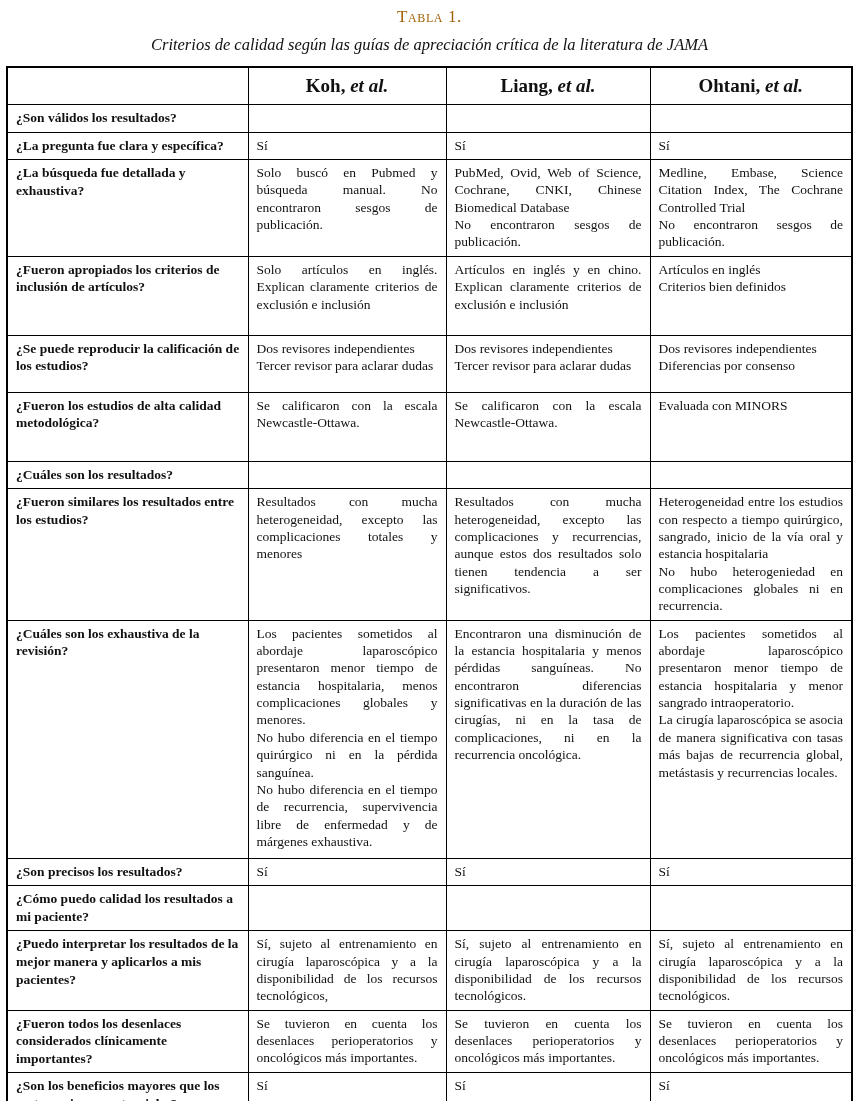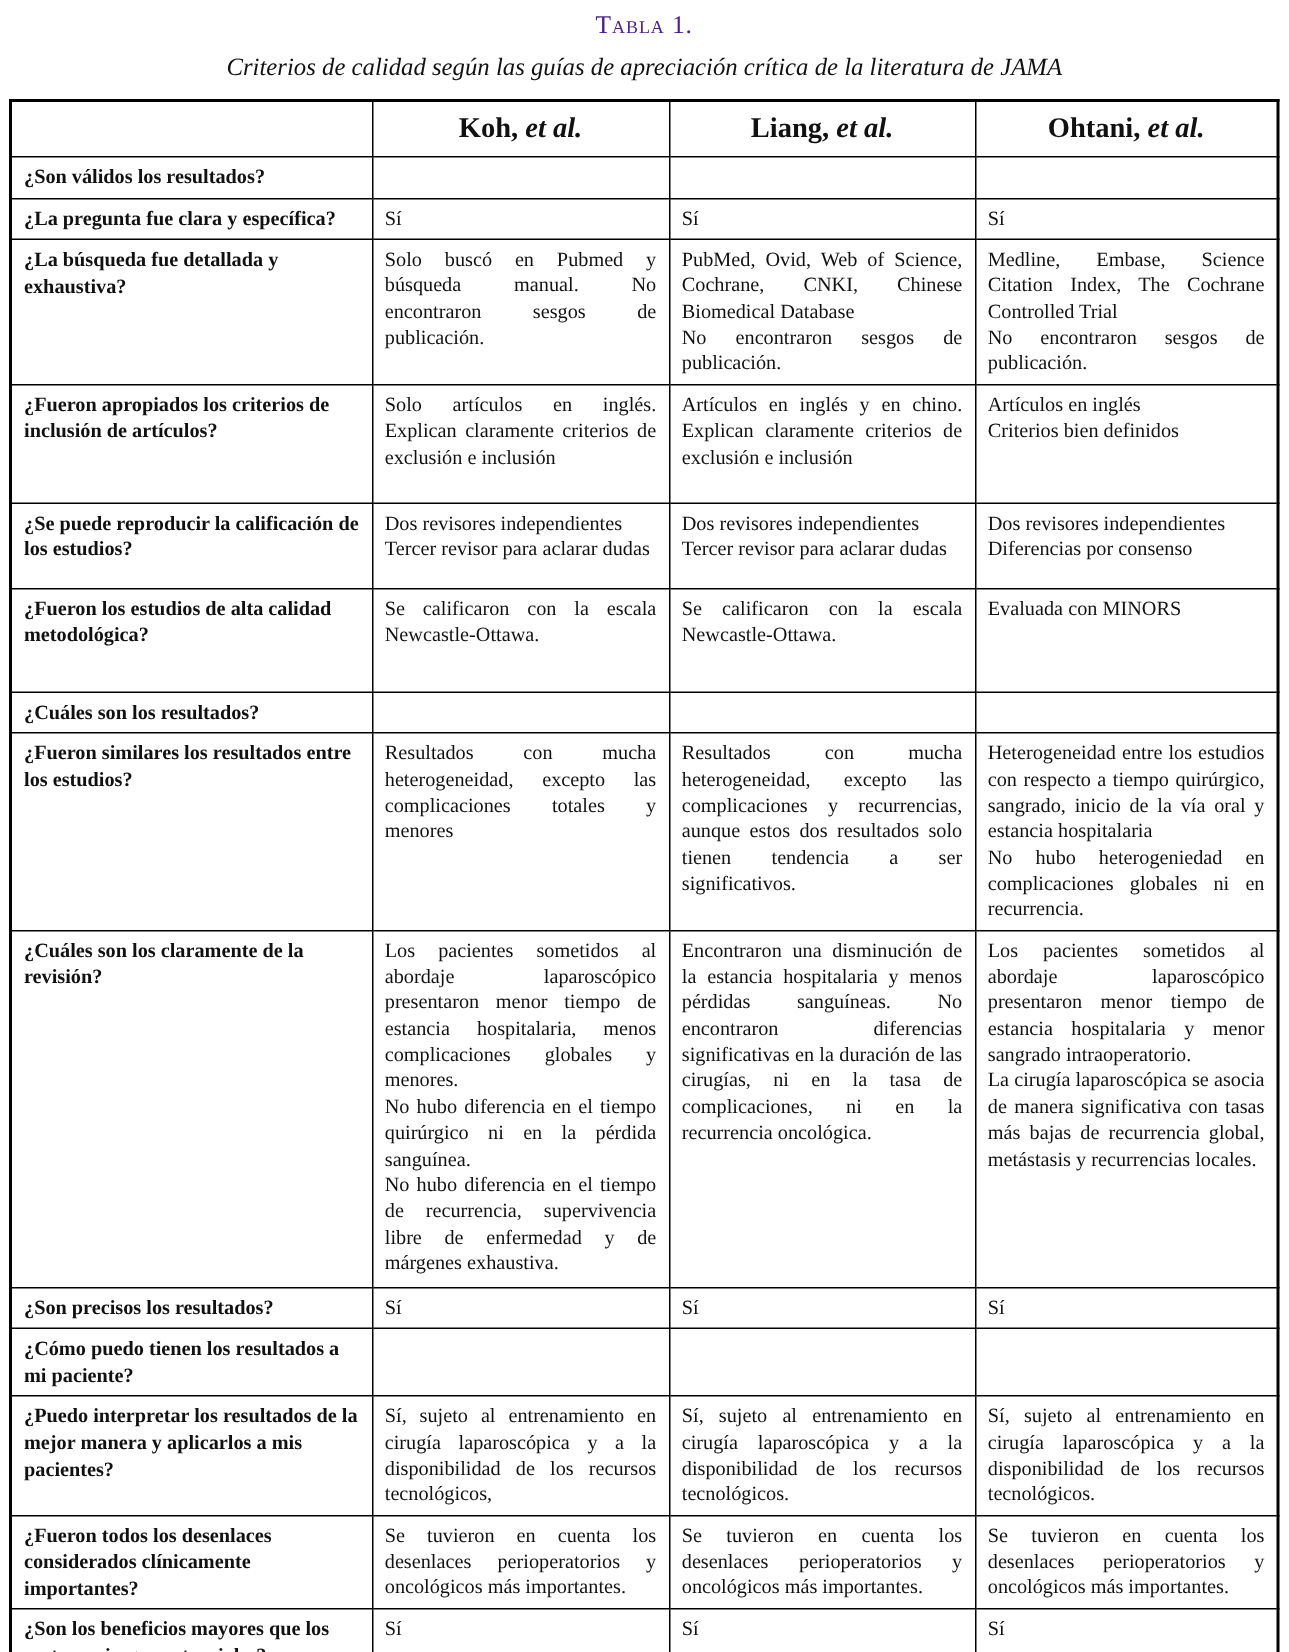--- a/index.html
+++ b/index.html
@@ -14,21 +14,21 @@
     background: #ffffff;
     color: #111111;
     font-family: "Liberation Serif", "DejaVu Serif", serif;
     padding-top: 7px;
   }
   .title {
     text-align: center;
     font-variant: small-caps;
     font-size: 17px;
     letter-spacing: 0.6px;
-    color: #4c1d95;
+    color: #a16207;
   }
   .subtitle {
     text-align: center;
     font-style: italic;
     font-size: 16.5px;
     margin-top: 8px;
     color: #111111;
   }
   table.criteria {
     margin: 11px auto 0 auto;
@@ -191,21 +191,21 @@
           </td>
           <td class="answer">
             <div class="para">Resultados con mucha heterogeneidad, excepto las complicaciones y recurrencias, aunque estos dos resultados solo tienen tendencia a ser significativos.</div>
           </td>
           <td class="answer">
             <div class="para">Heterogeneidad entre los estudios con respecto a tiempo quirúrgico, sangrado, inicio de la vía oral y estancia hospitalaria</div>
             <div class="para">No hubo heterogeniedad en complicaciones globales ni en recurrencia.</div>
           </td>
         </tr>
         <tr>
-          <td class="question">¿Cuáles son los claramente de la revisión?</td>
+          <td class="question">¿Cuáles son los exhaustiva de la revisión?</td>
           <td class="answer">
             <div class="para">Los pacientes sometidos al abordaje laparoscópico presentaron menor tiempo de estancia hospitalaria, menos complicaciones globales y menores.</div>
             <div class="para">No hubo diferencia en el tiempo quirúrgico ni en la pérdida sanguínea.</div>
             <div class="para">No hubo diferencia en el tiempo de recurrencia, supervivencia libre de enfermedad y de márgenes exhaustiva.</div>
           </td>
           <td class="answer">
             <div class="para">Encontraron una disminución de la estancia hospitalaria y menos pérdidas sanguíneas. No encontraron diferencias significativas en la duración de las cirugías, ni en la tasa de complicaciones, ni en la recurrencia oncológica.</div>
           </td>
           <td class="answer">
             <div class="para">Los pacientes sometidos al abordaje laparoscópico presentaron menor tiempo de estancia hospitalaria y menor sangrado intraoperatorio.</div>
@@ -218,21 +218,21 @@
             <div class="para">Sí</div>
           </td>
           <td class="answer">
             <div class="para">Sí</div>
           </td>
           <td class="answer">
             <div class="para">Sí</div>
           </td>
         </tr>
         <tr>
-          <td class="question">¿Cómo puedo tienen los resultados a mi paciente?</td>
+          <td class="question">¿Cómo puedo calidad los resultados a mi paciente?</td>
           <td class="answer"></td>
           <td class="answer"></td>
           <td class="answer"></td>
         </tr>
         <tr>
           <td class="question">¿Puedo interpretar los resultados de la mejor manera y aplicarlos a mis pacientes?</td>
           <td class="answer">
             <div class="para">Sí, sujeto al entrenamiento en cirugía laparoscópica y a la disponibilidad de los recursos tecnológicos,</div>
           </td>
           <td class="answer">

